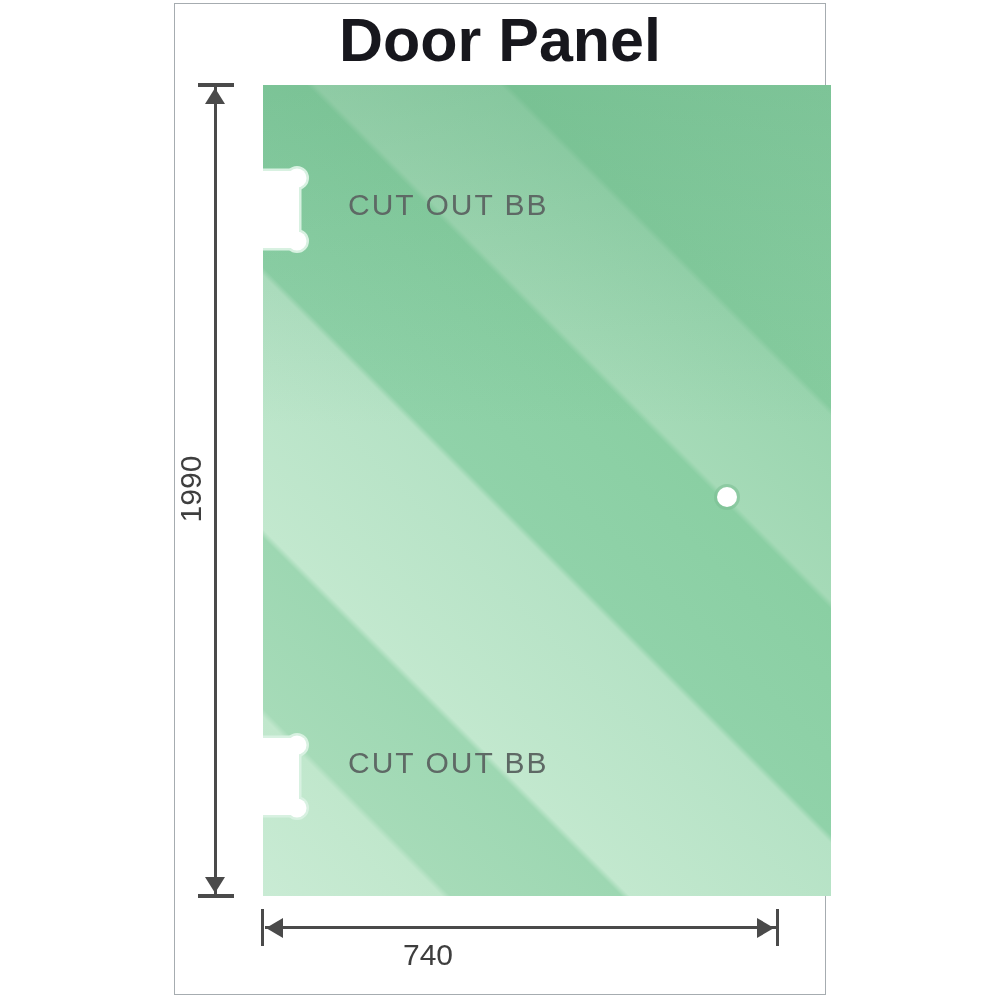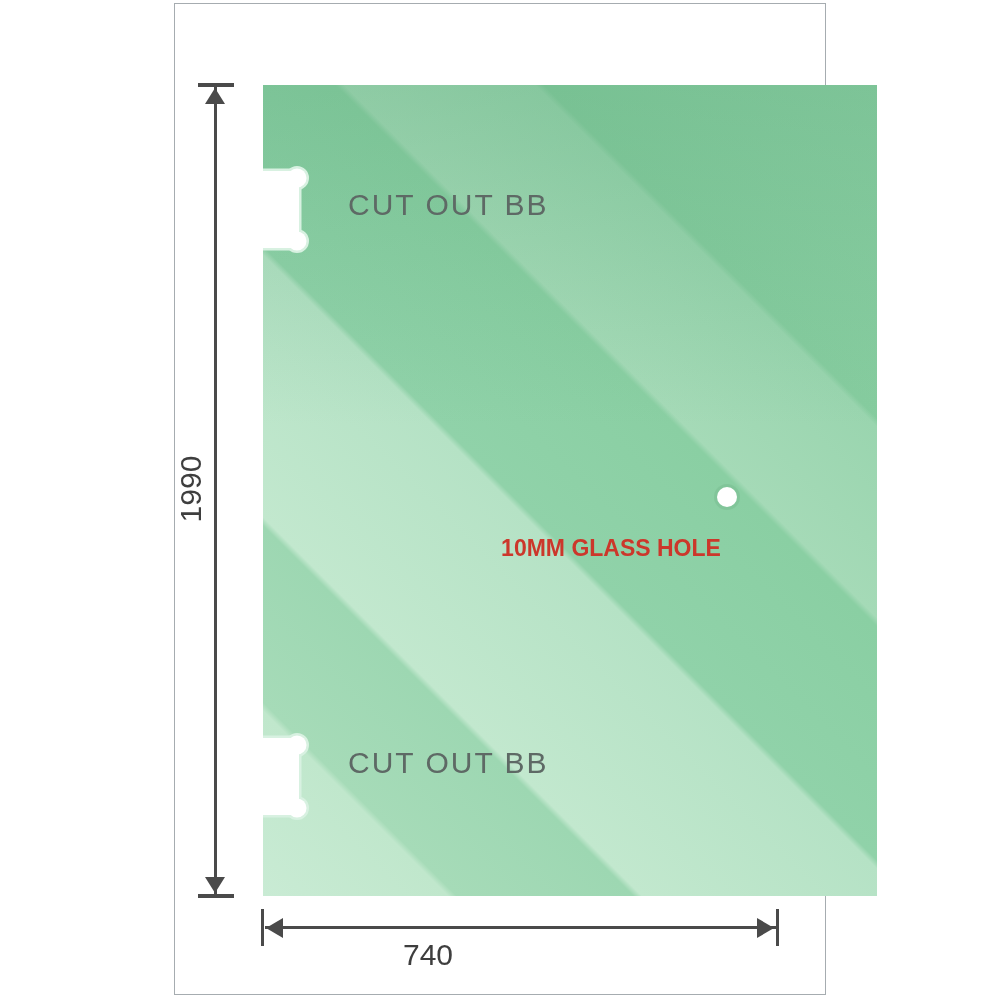--- a/index.html
+++ b/index.html
@@ -40,21 +40,20 @@
         #a6dbb8 13.6%,
         #9dd7b2 26%,
         #c2e8ce 26.6%,
         #b5e2c5 45%,
         #90d2a9 45.6%,
         #8acfa3 62%,
         #a5dab7 62.6%,
         #9ad5af 76%,
         #86cc9f 76.6%,
         #8dd0a5 100%);
-    padding-left: 46px;
   }
   .cutout{
     position:absolute;
     left:0;
     width:48px;height:88px;
     display:block;
   }
   .cutout.top{top:81px;}
   .cutout.bottom{top:648px;}
   .cutout-label{
@@ -116,20 +115,21 @@
     transform:translate(-50%,-50%);
   }
 </style>
 </head>
 <body>
 
 <div class="canvas">
 
   <div class="frame"></div>
 
+  <div class="page-title">Door Panel</div>
 
   <div class="panel">
 
     <svg class="cutout top" viewBox="0 0 48 88">
       <g fill="#d8f1e1" stroke="#d8f1e1" stroke-width="5">
         <rect x="-8" y="5" width="44" height="77" rx="6"></rect>
         <circle cx="34" cy="12" r="9.5"></circle>
         <circle cx="34" cy="75" r="9.5"></circle>
       </g>
       <g fill="#ffffff">
@@ -148,21 +148,20 @@
       </g>
       <g fill="#ffffff">
         <rect x="-8" y="5" width="44" height="77" rx="6"></rect>
         <circle cx="34" cy="12" r="9.5"></circle>
         <circle cx="34" cy="75" r="9.5"></circle>
       </g>
     </svg>
     <div class="cutout-label bottom">CUT OUT BB</div>
 
     <div class="glass-hole"></div>
-    <div class="hole-label">10MM GLASS HOLE</div>
   </div>
 
   <div>
     <div class="dim vcap-top"></div>
     <div class="dim vline"></div>
     <div class="dim vcap-bottom"></div>
     <div class="arrow arrow-up"></div>
     <div class="arrow arrow-down"></div>
     <div class="dim-label height-label">1990</div>
   </div>

